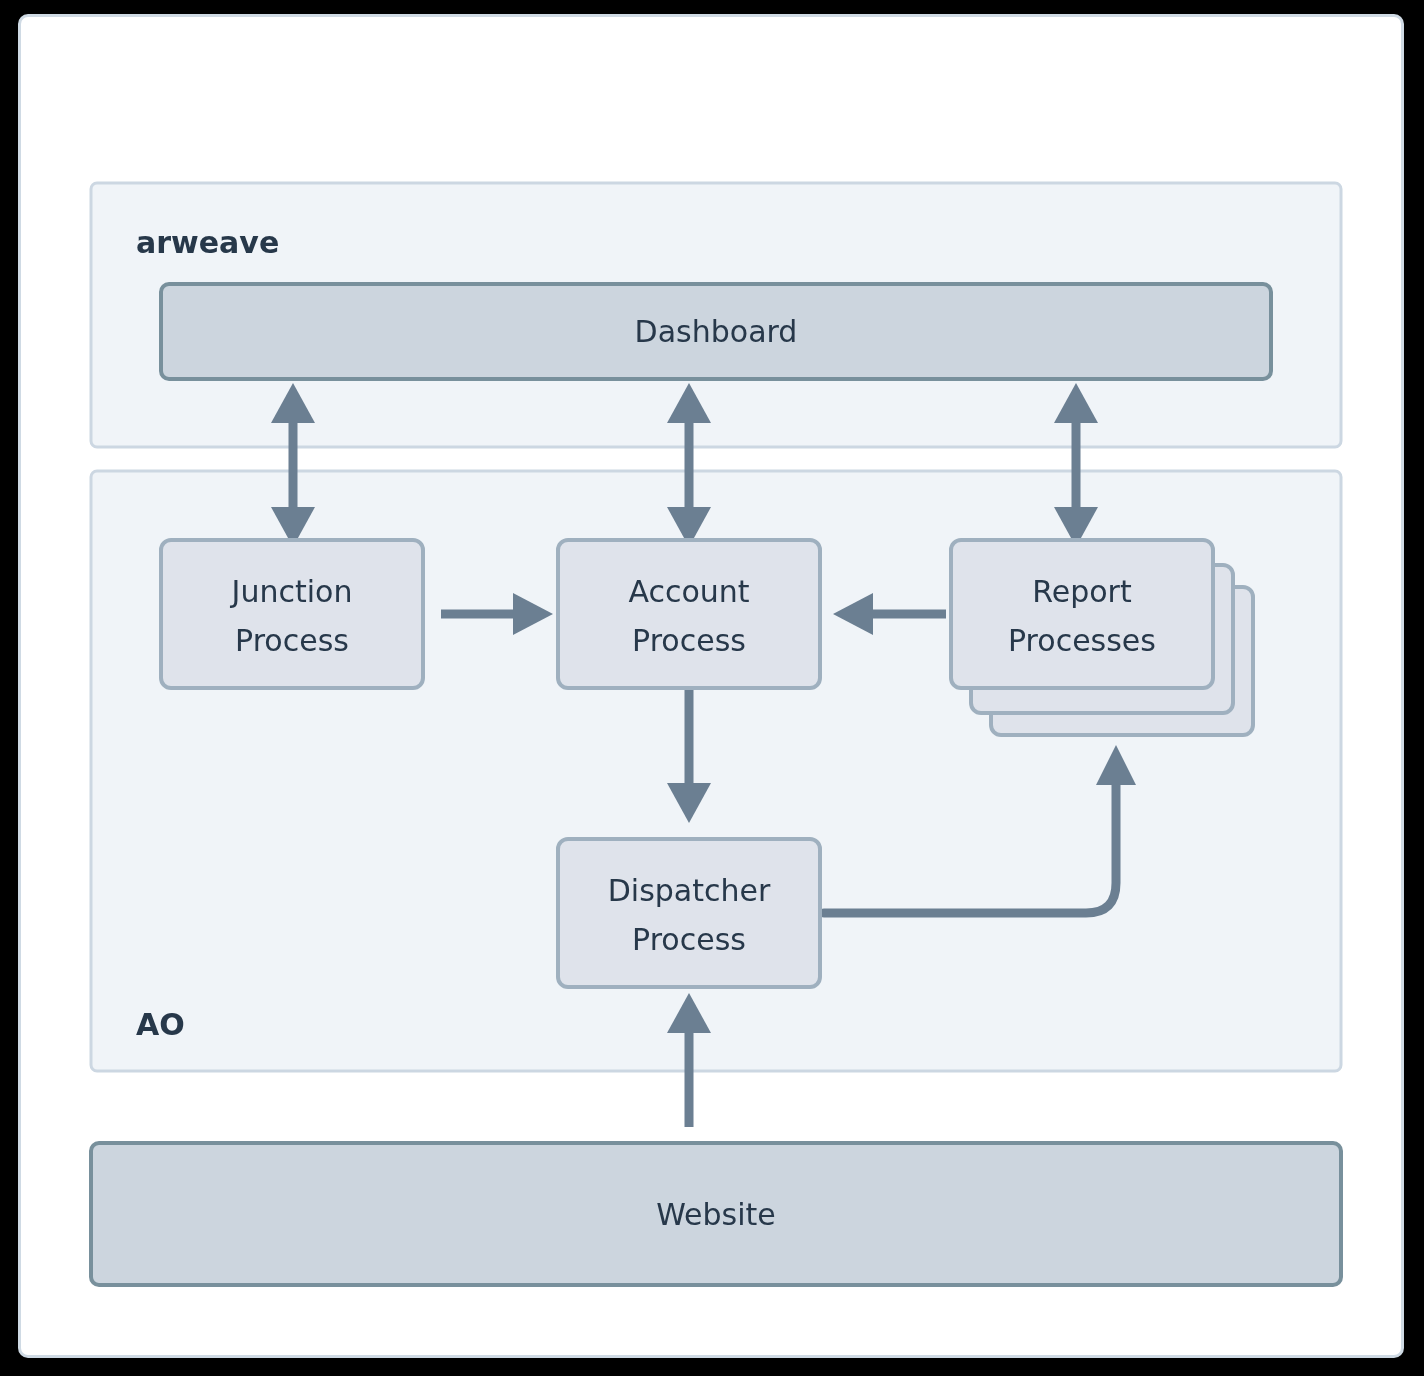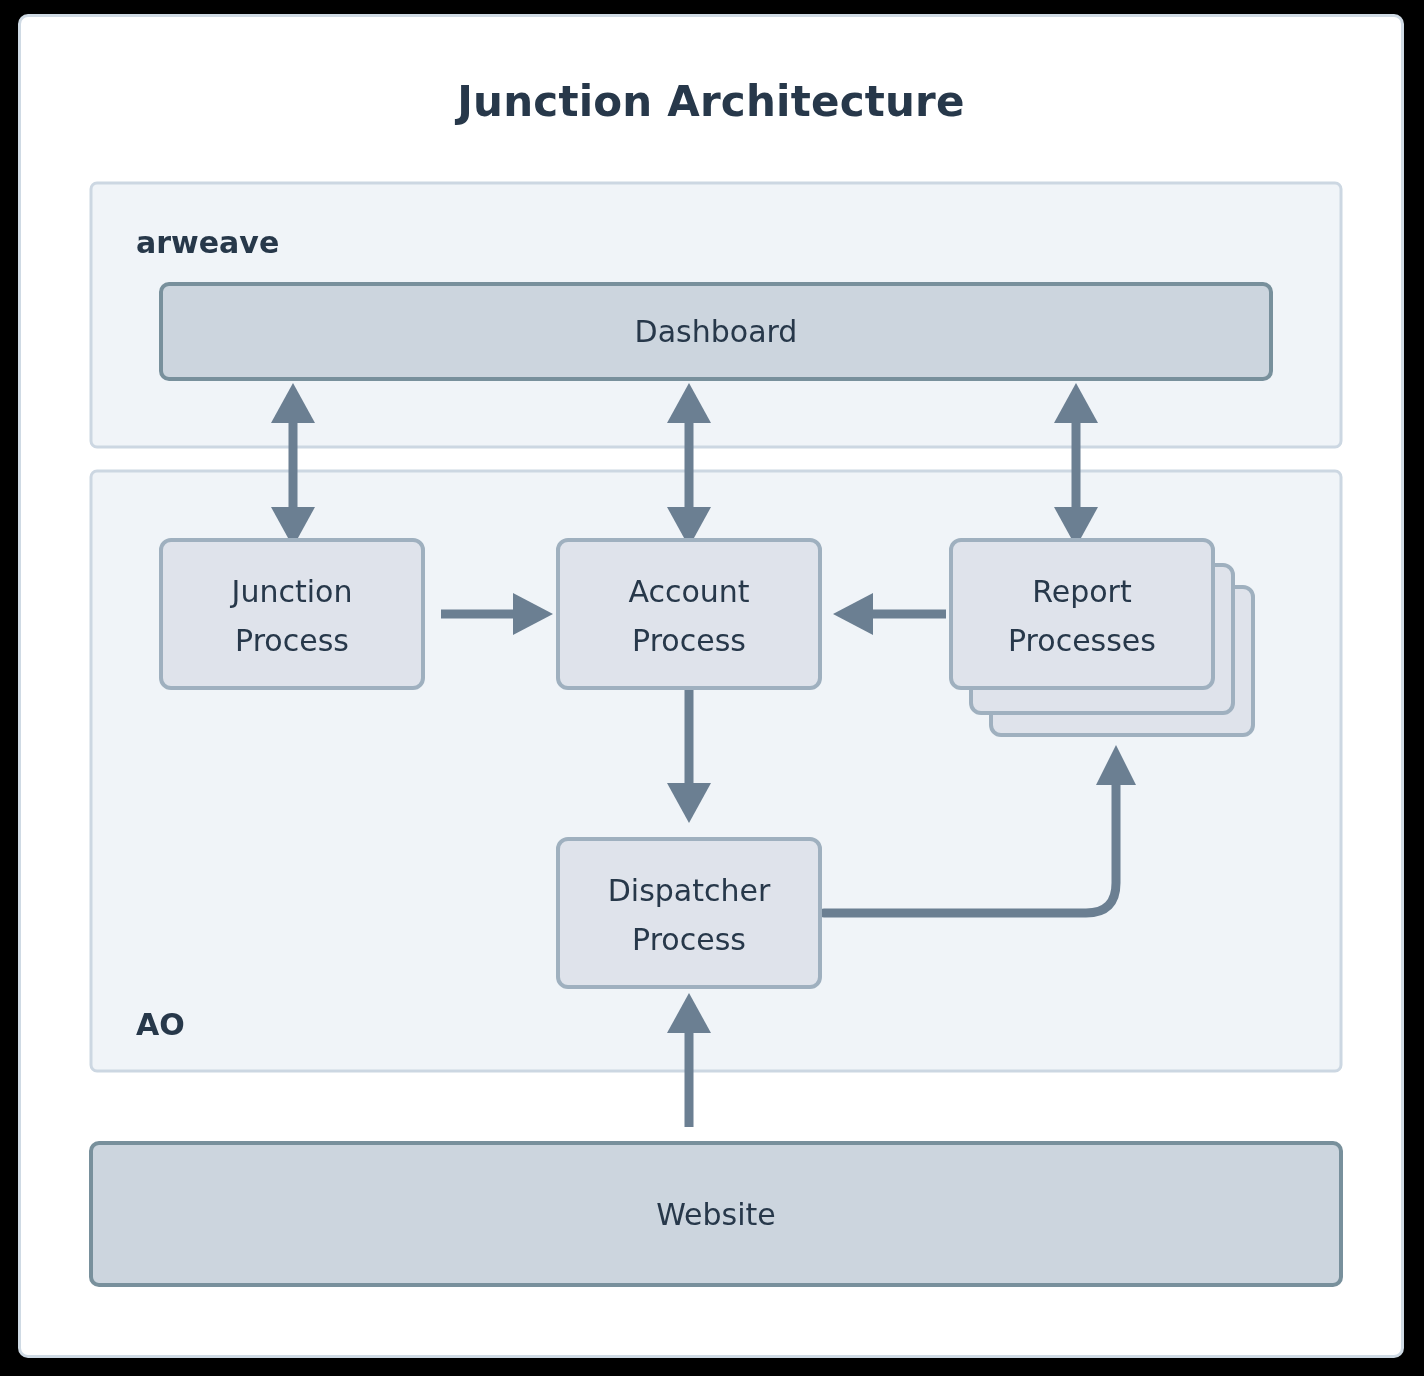--- a/index.html
+++ b/index.html
@@ -88,21 +88,20 @@
     stroke-linejoin: round;
   }
   .arrowhead {
     fill: #6b7f92;
   }
 </style>
 </head>
 <body>
 
 <div id="frame">
-  <div id="diagram-title">Junction Architecture</div>
 
   <svg id="diagram-canvas" viewBox="0 0 1386 1344">
 
     <g>
       <rect class="sg-rect" x="70" y="166" width="1250" height="264" rx="6" ry="6"></rect>
       <text class="sg-label" x="115" y="236">arweave</text>
     </g>
 
     <g>
       <rect class="node-dark" x="140" y="267" width="1110" height="95" rx="8" ry="8"></rect>

